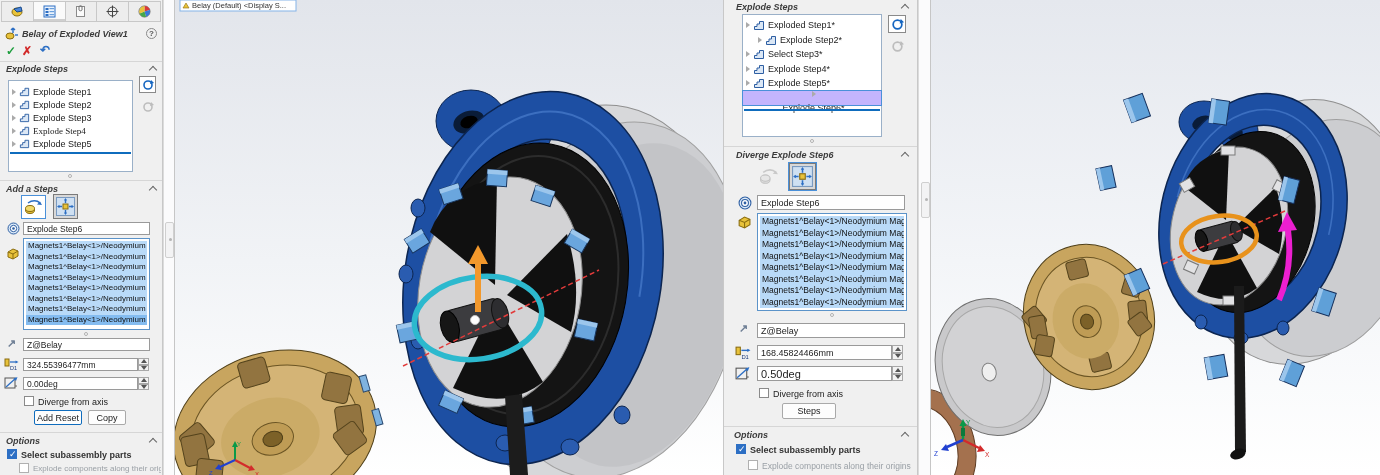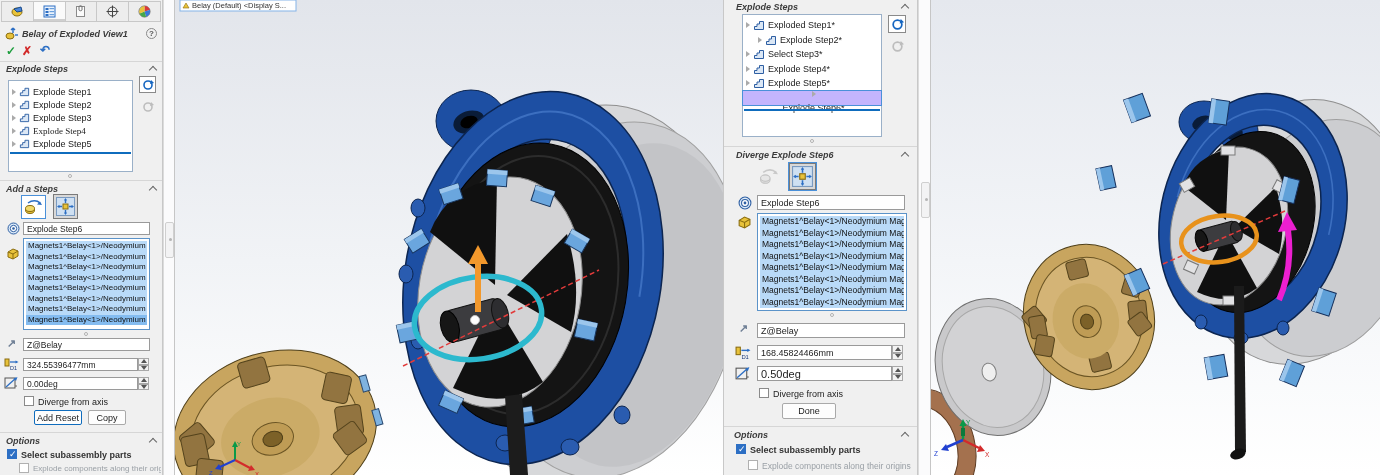--- a/index.html
+++ b/index.html
@@ -583,21 +583,21 @@
         <span>0.50deg</span>
       </div>
     <div class="spin" style="left:168px;top:366px;height:15px;">
         <div class="up"></div>
         <div class="dn"></div>
       </div>
 
     <div class="chk" style="left:35px;top:388px;"></div>
     <div class="chklabel" style="left:49px;top:389px;">Diverge from axis</div>
 
-    <div class="btn" style="left:58px;top:403px;width:54px;height:16px;">Done</div>
+    <div class="btn" style="left:58px;top:403px;width:54px;height:16px;">Steps</div>
 
     <div class="divider" style="top:426px;"></div>
     <div class="hdr" style="left:10px;top:430px;">Options</div>
     <div class="chev" style="left:178px;top:433px;"></div>
 
     <div class="chk on" style="left:12px;top:444px;"></div>
     <div class="chklabel" style="left:26px;top:445px;font-weight:bold;color:#333;">Select subassembly parts</div>
     <div class="chk" style="left:24px;top:460px;border-color:#b0b0b0;"></div>
     <div class="chklabel dis" style="left:38px;top:461px;font-size:8.5px;">Explode components along their origins</div>
   </div>

